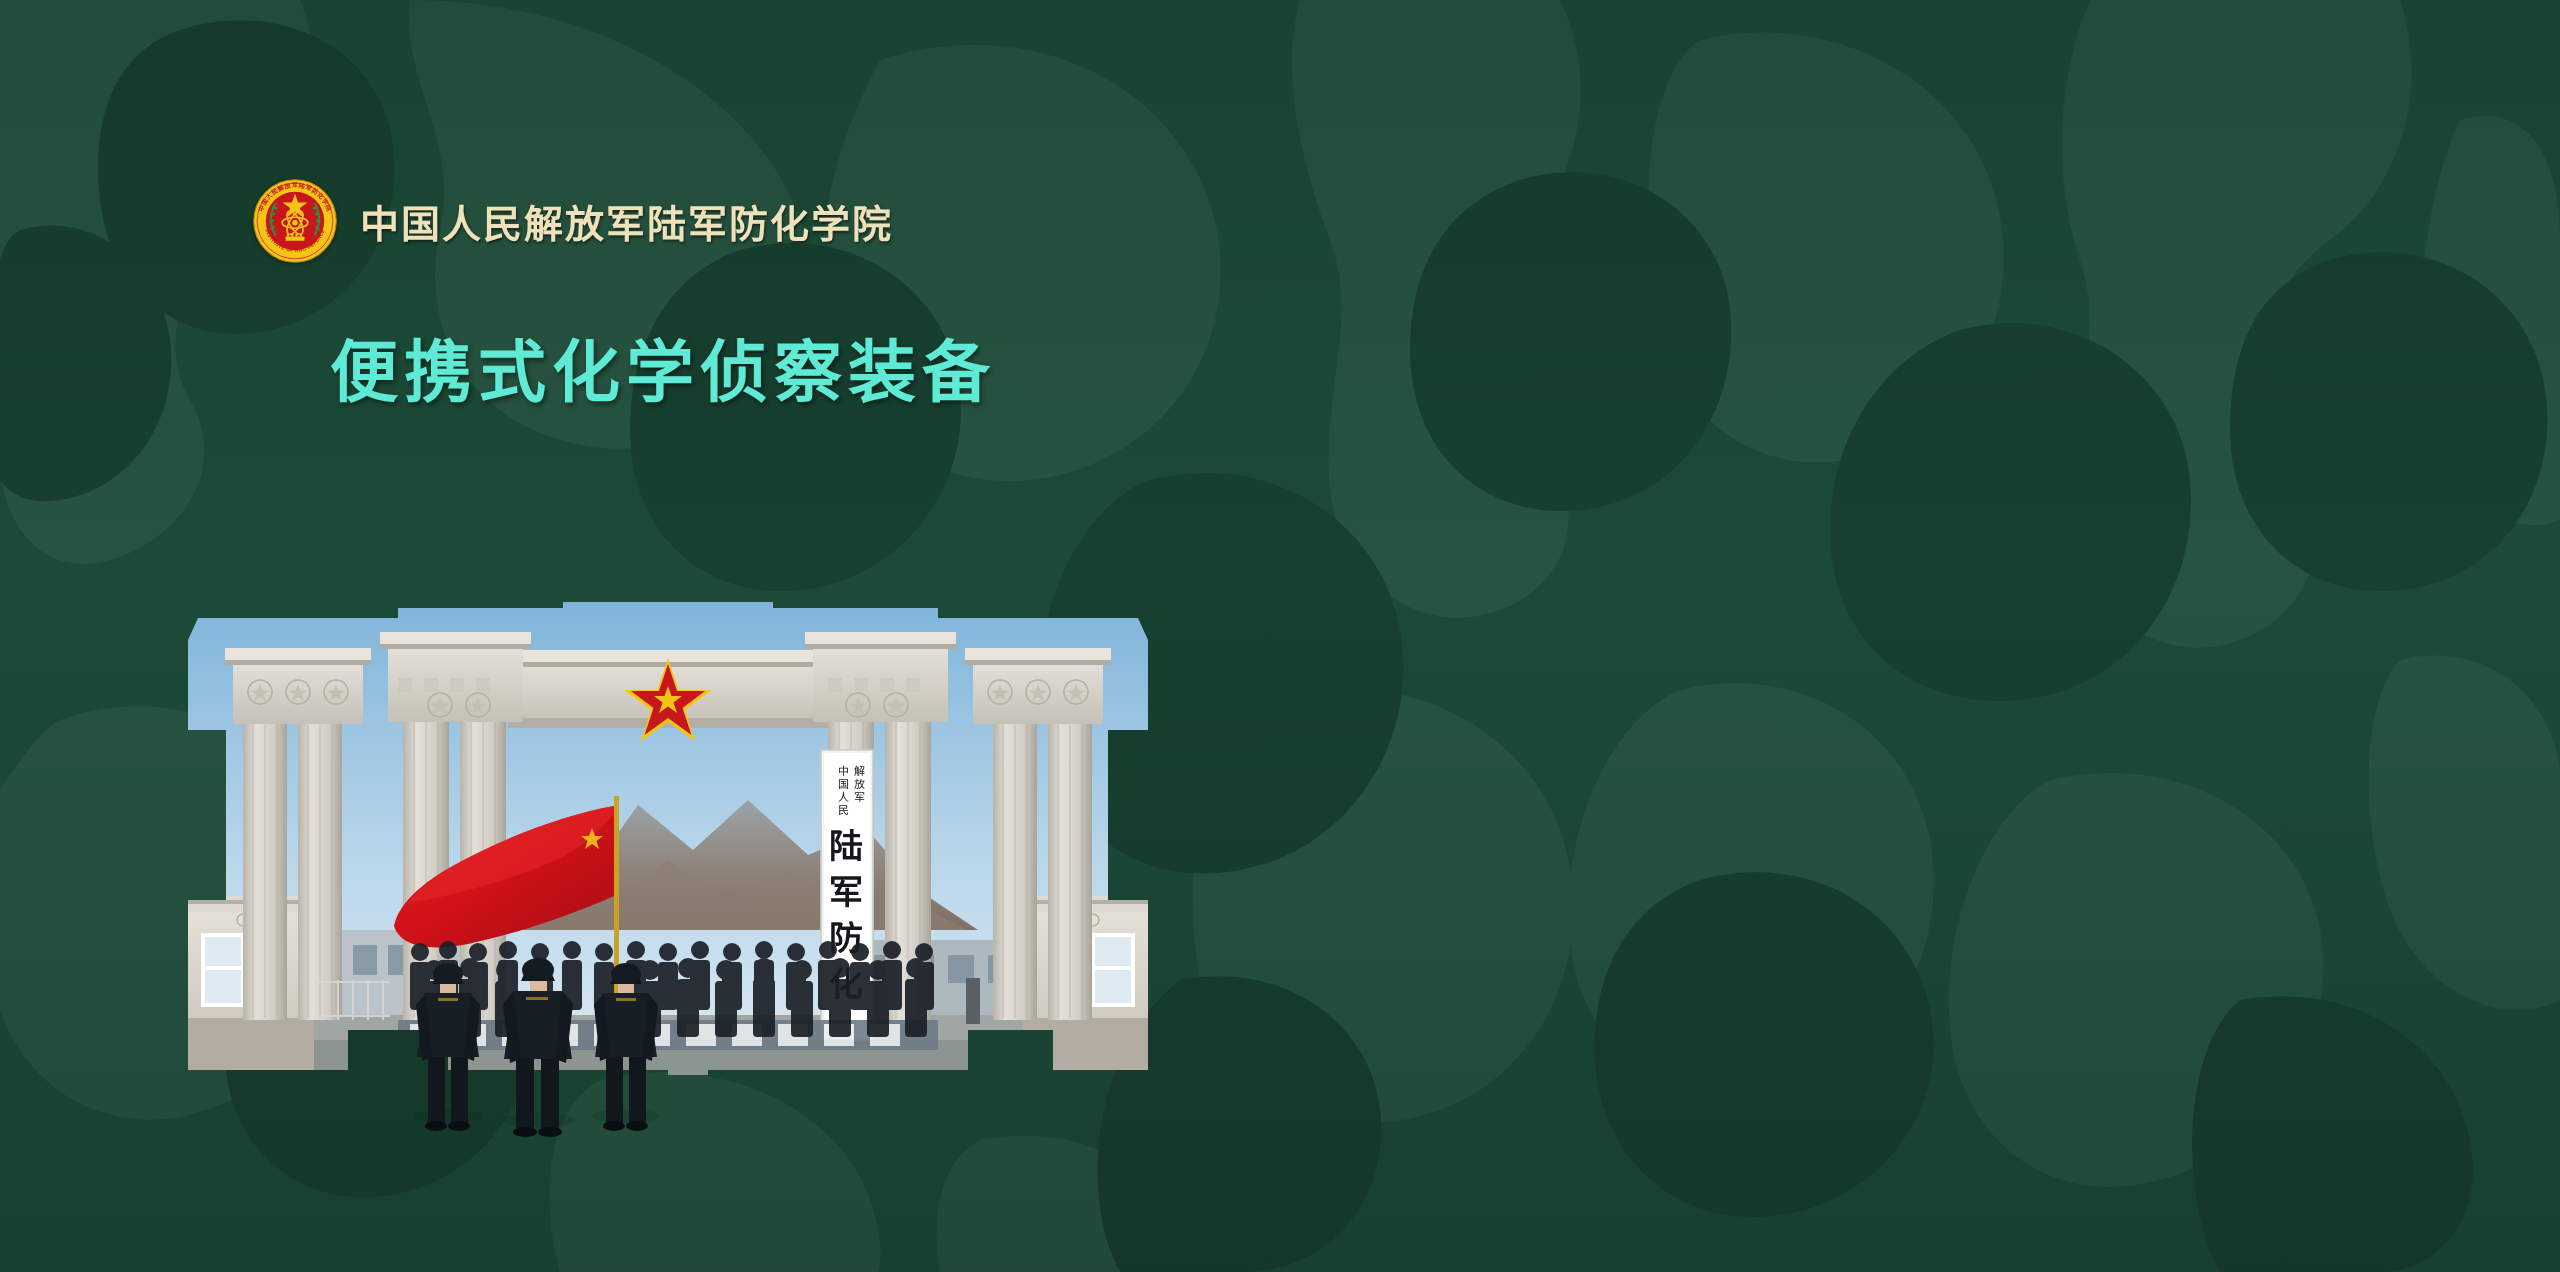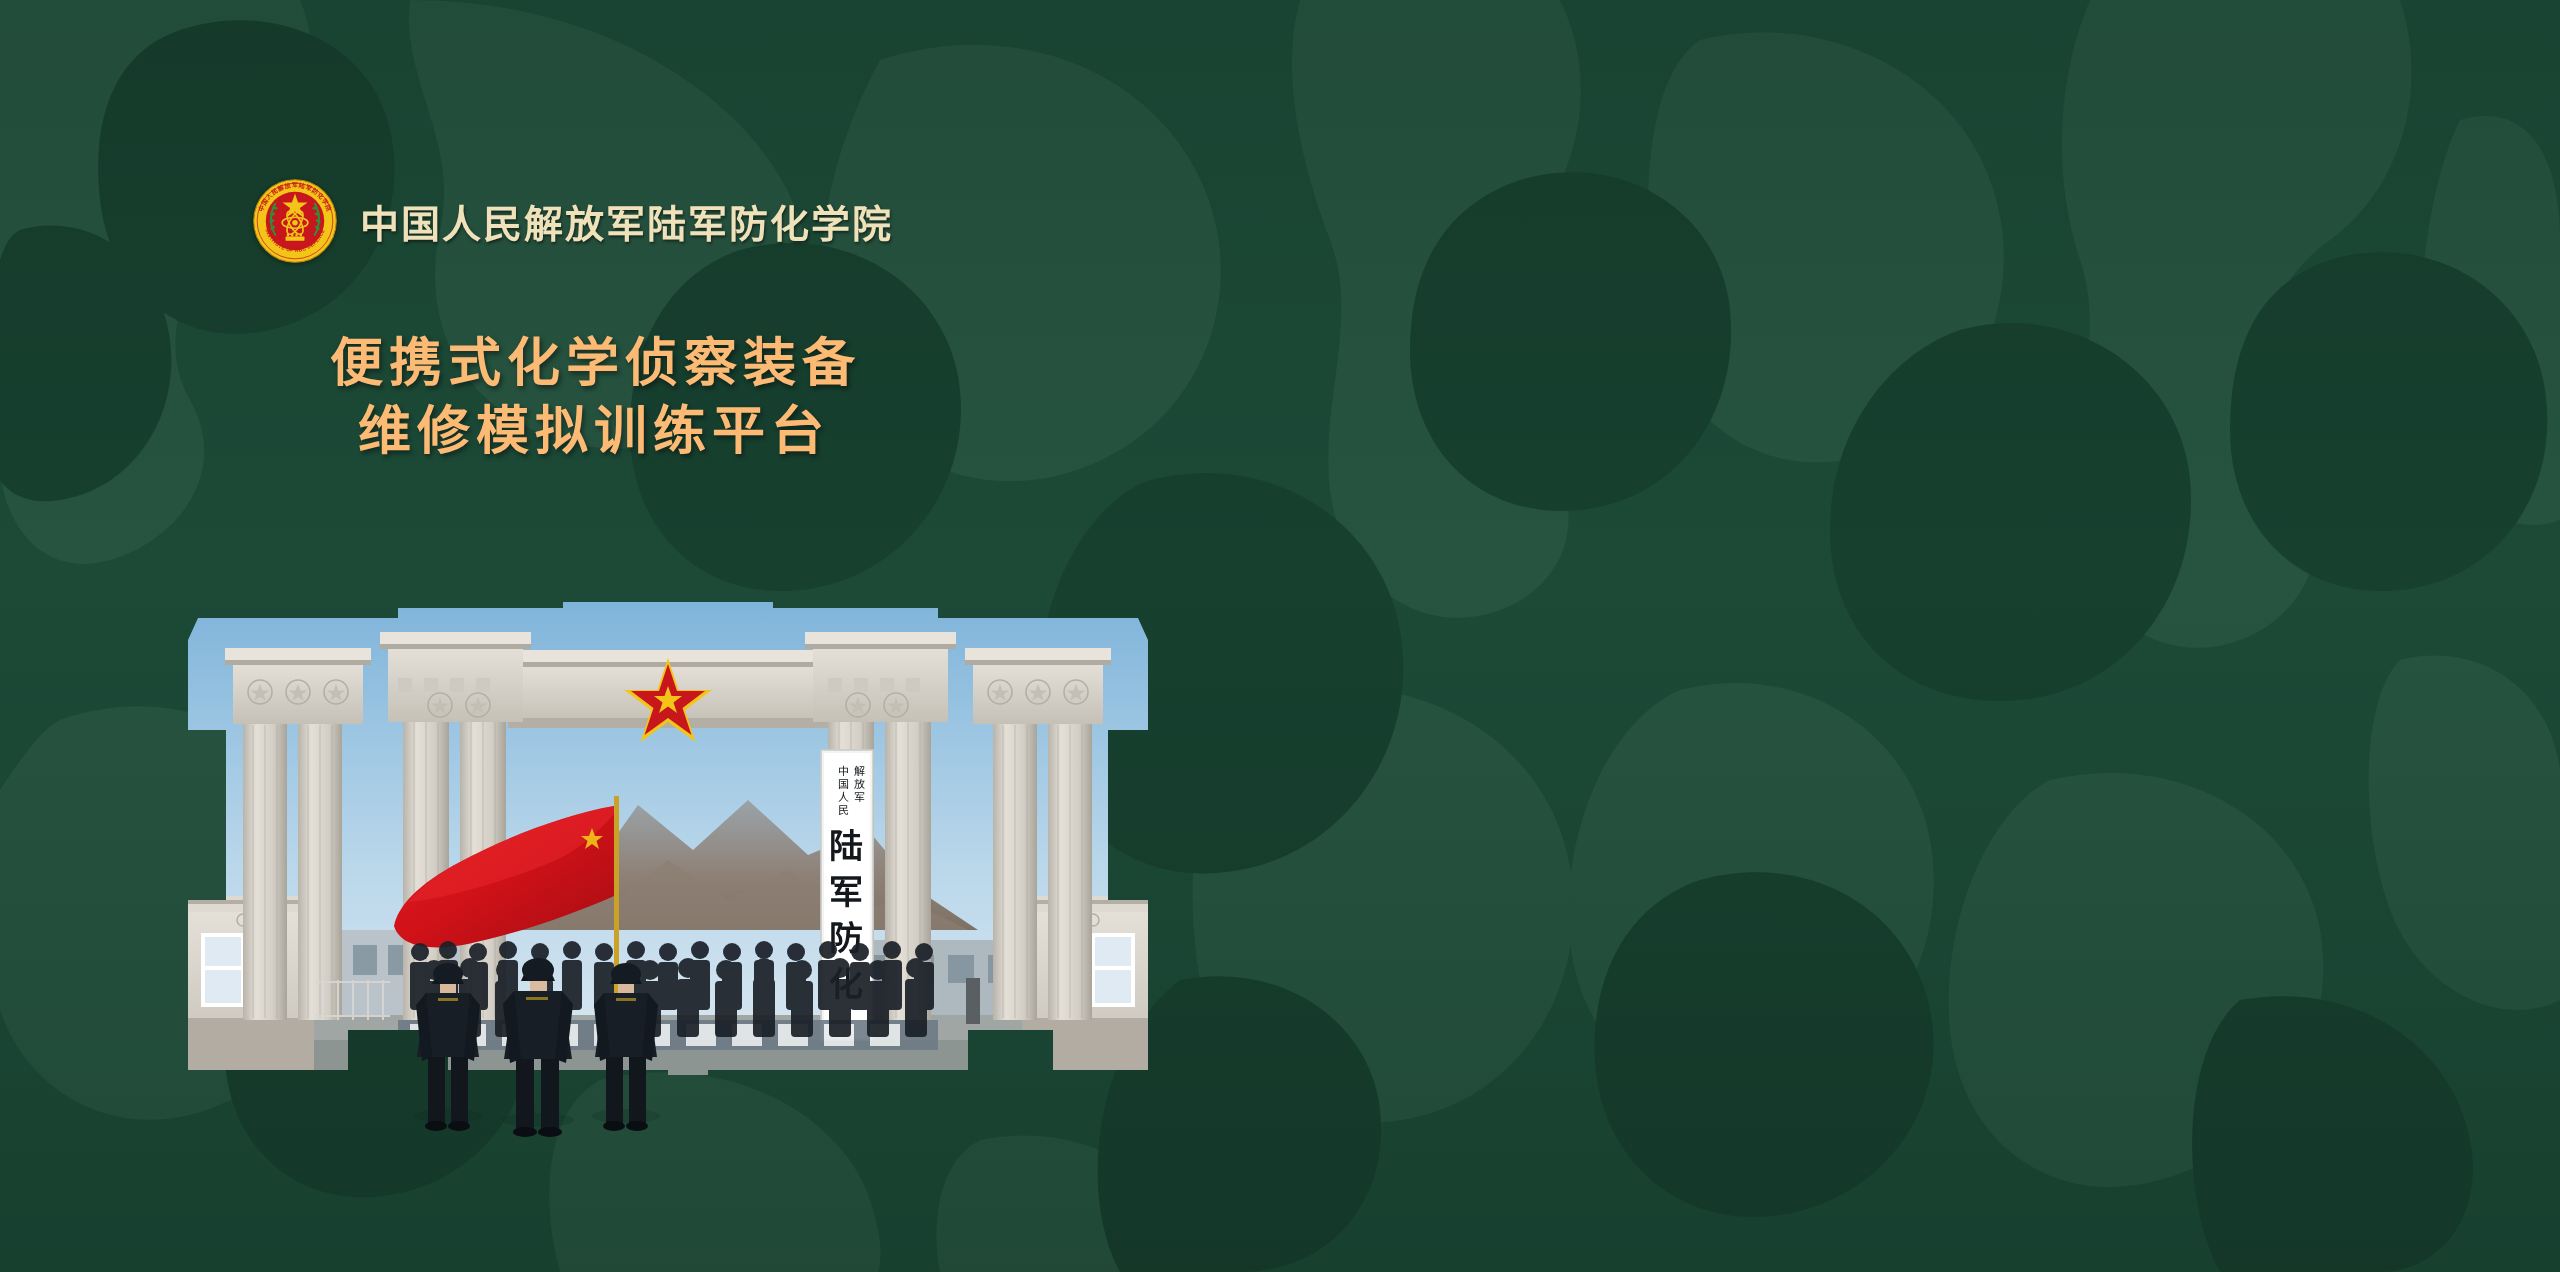--- a/index.html
+++ b/index.html
@@ -61,24 +61,24 @@
 
   
   .title-block {
     position: absolute;
     left: 330px;
     top: 330px;
     z-index: 6;
   }
   .title-line {
     font-family: "Liberation Serif", "DejaVu Serif", serif;
-    font-size: 53px;
+    font-size: 68px;
     font-weight: 700;
     letter-spacing: 6px;
-    color: #fdba74;
+    color: #5eead4;
     line-height: 1.28;
     white-space: nowrap;
     text-shadow: 2px 3px 5px rgba(0,0,0,0.45);
   }
   .title-line.line-2 {
     padding-left: 28px;
   }
 
   
   .hero-photo {
@@ -222,21 +222,20 @@
       <text font-family="'Liberation Sans',sans-serif" font-size="5.6" fill="#c8161d" font-weight="bold" letter-spacing="0.5">
         <textPath href="#ringBot" startOffset="50%" text-anchor="middle">INSTITUTE OF NBC DEFENCE</textPath>
       </text>
     </svg>
 
     <div class="institute-name">中国人民解放军陆军防化学院</div>
   </div>
 
   <div class="title-block">
     <div class="title-line line-1">便携式化学侦察装备</div>
-    <div class="title-line line-2">维修模拟训练平台</div>
   </div>
 
   <div class="hero-photo">
     <svg viewBox="0 0 1040 560" aria-hidden="true">
       <defs>
         <clipPath id="photoClip">
 
           <path d="M50,18 L250,18 L250,8 L415,8 L415,2 L625,2 L625,8 L790,8 L790,18 L990,18
                    L1000,40 L1000,130 L960,130 L960,300 L1000,300 L1000,470 L905,470
                    L905,430 L820,430 L820,470 L560,470 L560,520 L520,520 L520,470

